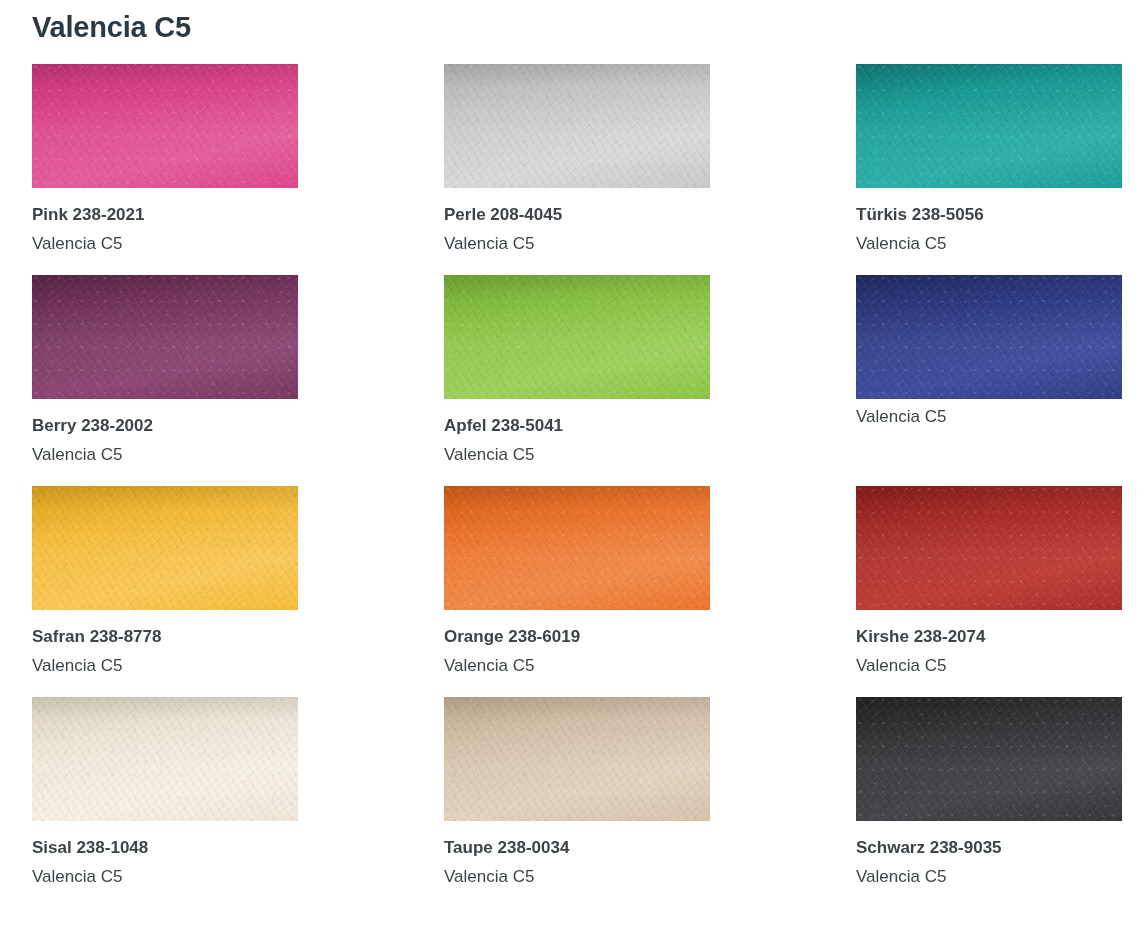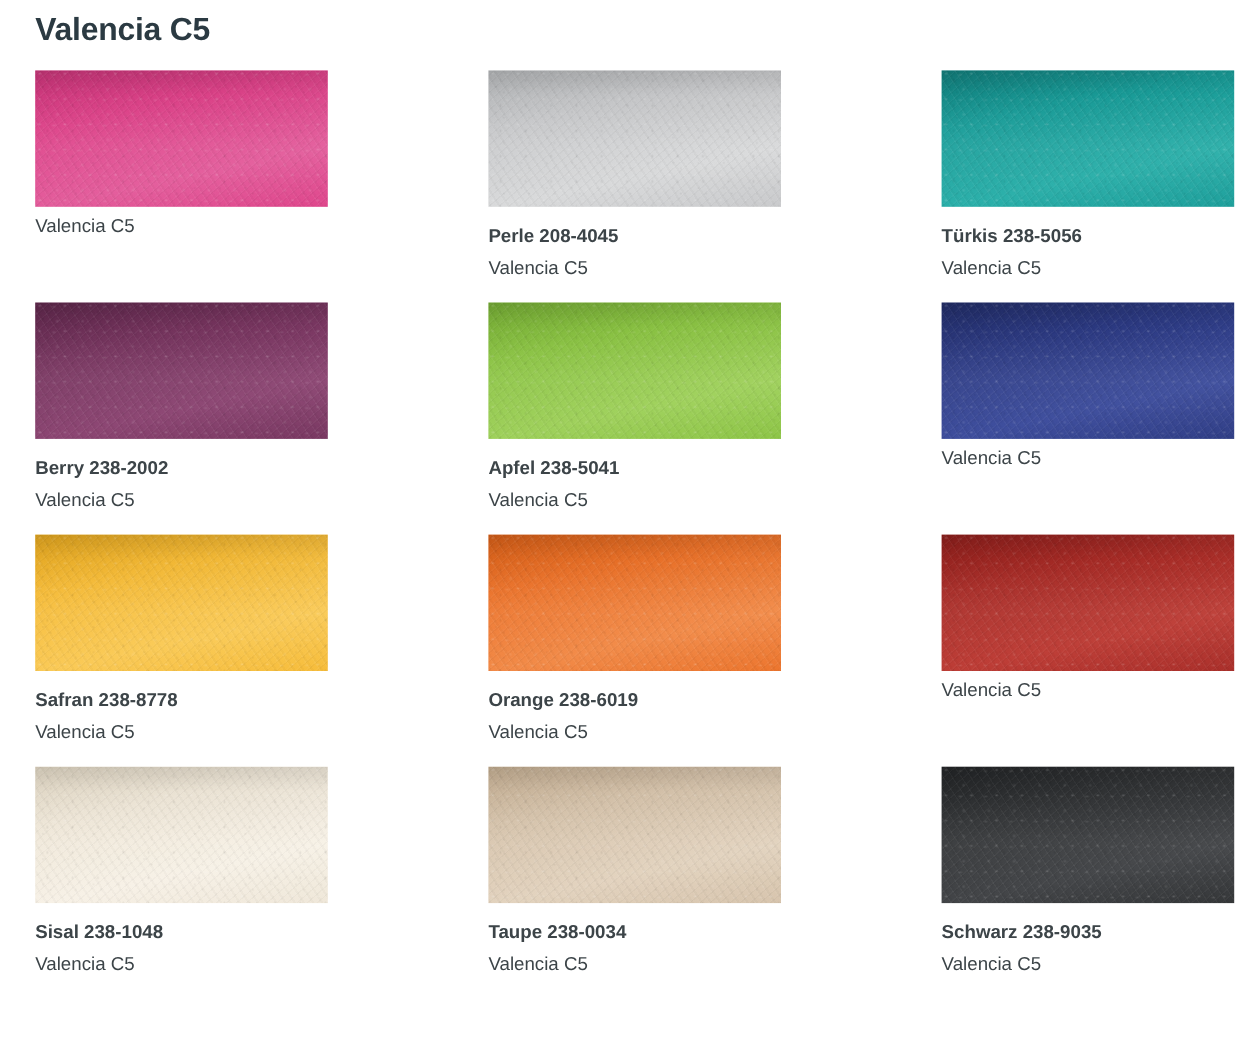--- a/index.html
+++ b/index.html
@@ -103,20 +103,21 @@
 
   <h1 class="page-title">Valencia C5</h1>
 
   <div class="swatch-grid">
       <div class="swatch-cell">
         <div class="swatch-chip" style="background: linear-gradient(168deg, rgb(201, 53, 121) 0%, rgb(222, 66, 137) 30%, rgb(227, 90, 154) 70%, rgb(222, 66, 137) 100%);">
           <div class="sheen"></div>
           <div class="grain"></div>
           <div class="grain2"></div>
         </div>
+        <div class="swatch-name">Pink 238-2021</div>
         <div class="swatch-collection">Valencia C5</div>
       </div>
       <div class="swatch-cell">
         <div class="swatch-chip" style="background: linear-gradient(168deg, rgb(180, 182, 184) 0%, rgb(200, 201, 203) 30%, rgb(216, 217, 218) 70%, rgb(200, 201, 203) 100%);">
           <div class="sheen"></div>
           <div class="grain"></div>
           <div class="grain2"></div>
         </div>
         <div class="swatch-name">Perle 208-4045</div>
         <div class="swatch-collection">Valencia C5</div>
@@ -173,20 +174,21 @@
         </div>
         <div class="swatch-name">Orange 238-6019</div>
         <div class="swatch-collection">Valencia C5</div>
       </div>
       <div class="swatch-cell">
         <div class="swatch-chip" style="background: linear-gradient(168deg, rgb(142, 31, 28) 0%, rgb(168, 43, 38) 30%, rgb(188, 57, 50) 70%, rgb(168, 43, 38) 100%);">
           <div class="sheen"></div>
           <div class="grain"></div>
           <div class="grain2"></div>
         </div>
+        <div class="swatch-name">Kirshe 238-2074</div>
         <div class="swatch-collection">Valencia C5</div>
       </div>
       <div class="swatch-cell">
         <div class="swatch-chip" style="background: linear-gradient(168deg, rgb(224, 214, 195) 0%, rgb(239, 231, 216) 30%, rgb(247, 241, 230) 70%, rgb(239, 231, 216) 100%);">
           <div class="sheen"></div>
           <div class="grain"></div>
           <div class="grain2"></div>
         </div>
         <div class="swatch-name">Sisal 238-1048</div>
         <div class="swatch-collection">Valencia C5</div>

